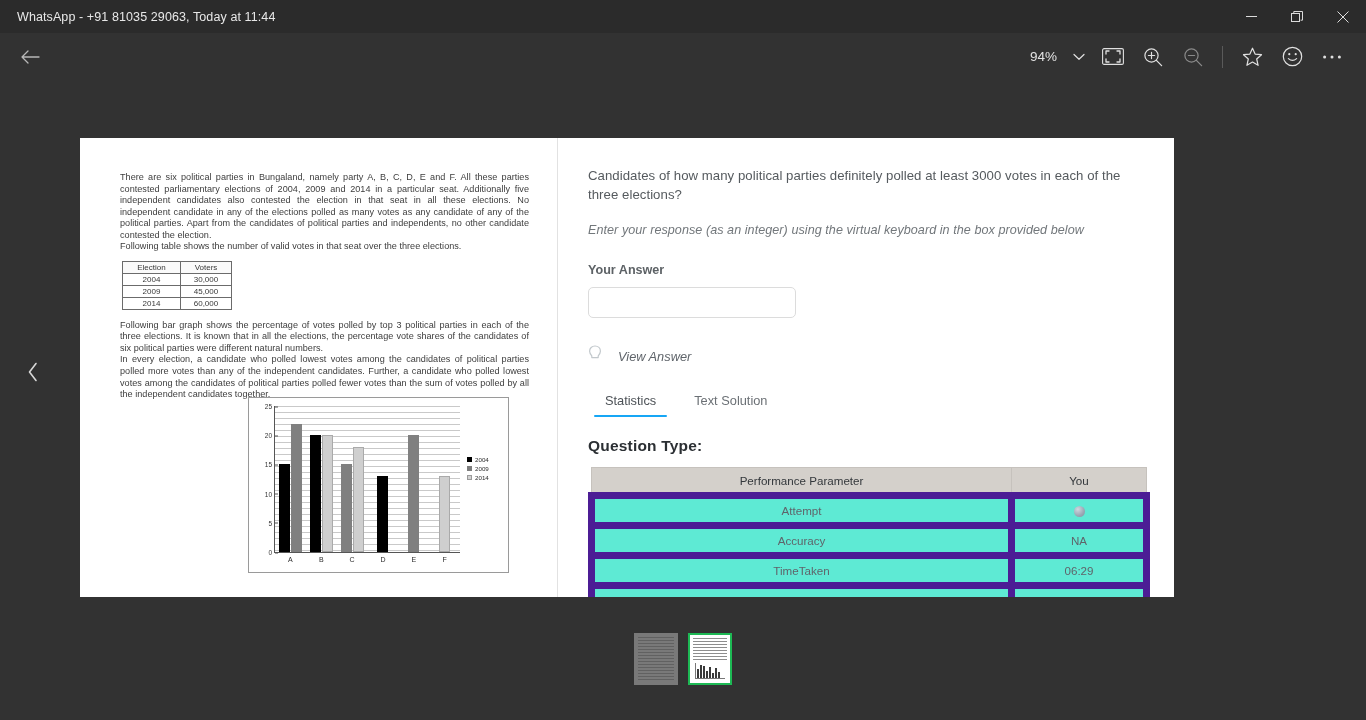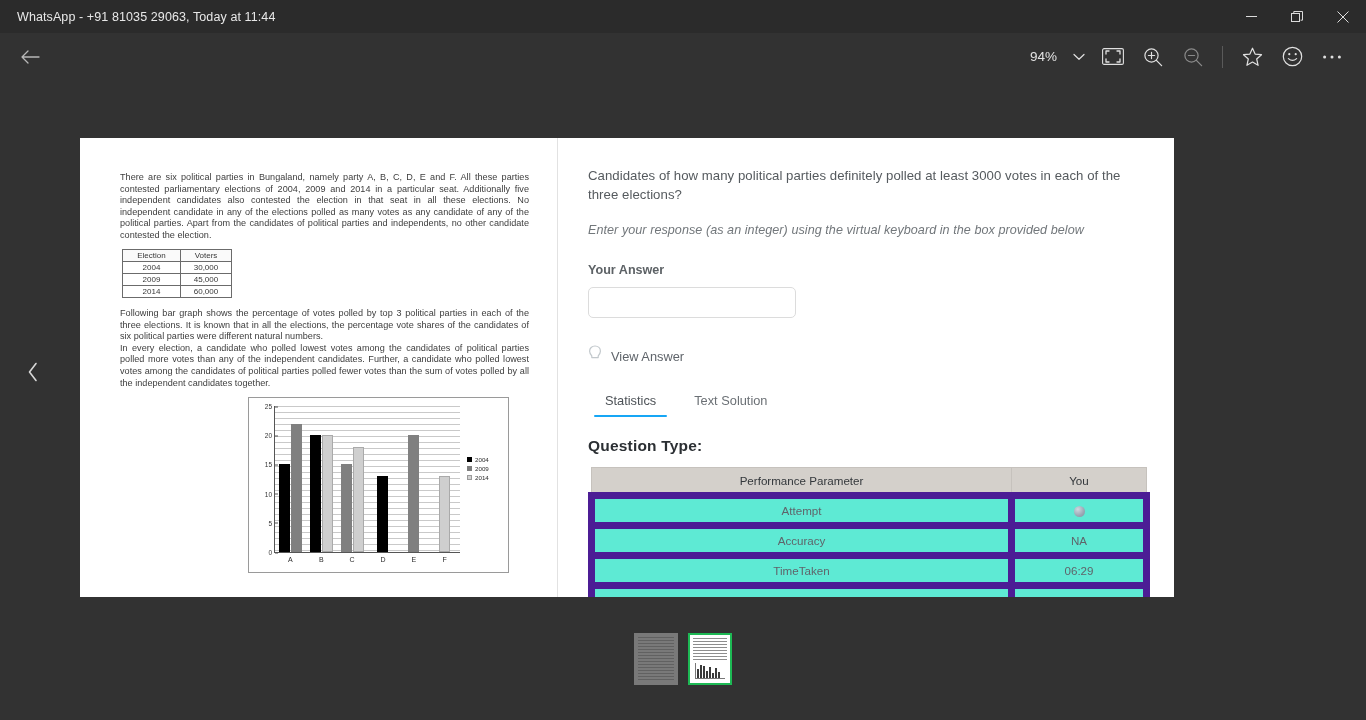--- a/index.html
+++ b/index.html
@@ -244,21 +244,22 @@
     font-size: 12.5px;
     color: #444;
     padding: 0 9px;
     outline: none;
     font-family: "Liberation Sans", sans-serif;
   }
   .view-answer {
     margin-top: 27px;
     display: flex;
     align-items: center;
-    gap: 9px;
+    gap: 16px;
+    font-style: italic;
   }
   .bulb-icon { color: #c2c8cc; display: block; }
   .view-answer-label {
     font-size: 12.8px;
     color: #5f6budget;
     color: #5f646a;
   }
   .tabs {
     margin-top: 22px;
     display: flex;
@@ -460,20 +461,21 @@
   <svg width="12" height="20" viewBox="0 0 12 20" aria-hidden="true">
     <path d="M9 1.5 L2.5 10 L9 18.5" fill="none" stroke="currentColor" stroke-width="1.6" stroke-linecap="round" stroke-linejoin="round"></path>
   </svg>
 </div>
 
 <div class="page">
 
   <div class="page-left">
     <div class="doc-para">
       <span>There are six political parties in Bungaland, namely party A, B, C, D, E and F. All these parties contested parliamentary elections of 2004, 2009 and 2014 in a particular seat. Additionally five independent candidates also contested the election in that seat in all these elections. No independent candidate in any of the elections polled as many votes as any candidate of any of the political parties. Apart from the candidates of political parties and independents, no other candidate contested the election.</span>
+      <span class="noj">Following table shows the number of valid votes in that seat over the three elections.</span>
     </div>
 
     <table class="doc-table">
       <tbody>
           <tr>
         <th>Election</th>
         <th>Voters</th>
       </tr>
       <tr>
         <td>2004</td>

